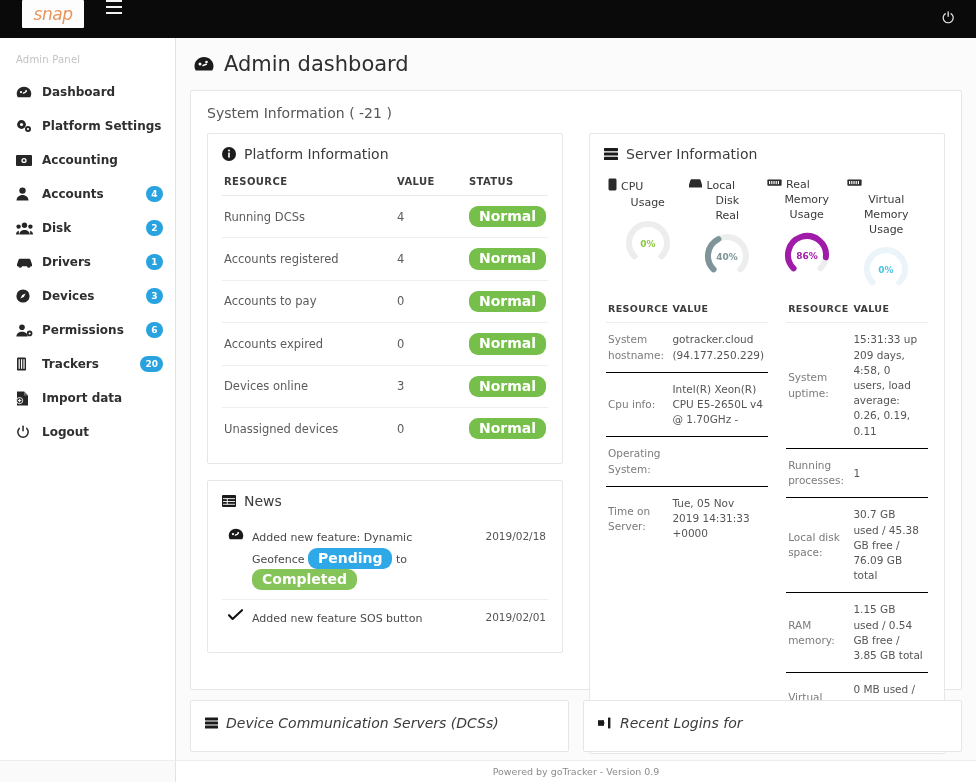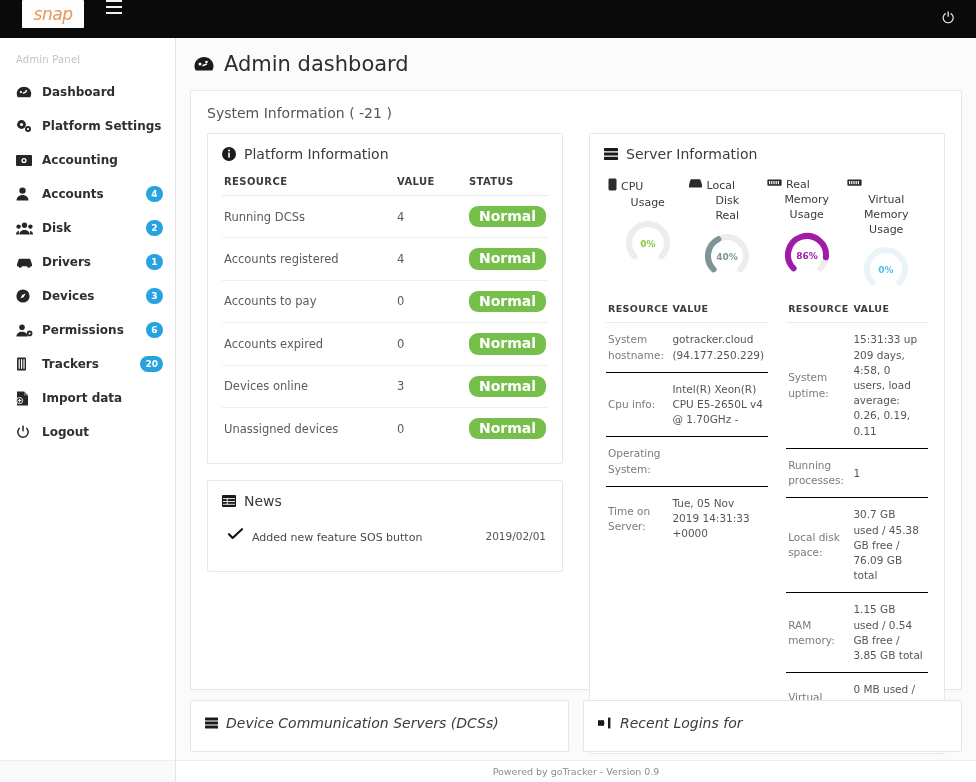--- a/index.html
+++ b/index.html
@@ -459,20 +459,30 @@
                   <rect x="1" y="6" width="12" height="0.9" fill="#fff"></rect>
                   <rect x="1" y="8.8" width="12" height="0.9" fill="#fff"></rect>
                   <rect x="4.8" y="3.2" width="0.9" height="6.5" fill="#fff"></rect>
                 </svg>
             </span>
             <span>News</span>
           </div>
           <div class="card-body">
             <div id="news-rows">
                 <div class="news-row">
+                  <span class="news-icon"><svg width="16" height="13" viewBox="0 0 20 17">
+                      <path d="M10 1C4.7 1 .5 5 .5 10c0 1.7.5 3.3 1.3 4.6h16.4c.8-1.3 1.3-2.9 1.3-4.6C19.5 5 15.3 1 10 1z" fill="#1b1b1b"></path>
+                      <circle cx="6" cy="8" r="1.5" fill="#fff"></circle>
+                      <circle cx="12.8" cy="6.4" r="1.3" fill="#fff"></circle>
+                      <rect x="8" y="9" width="5" height="1.6" rx="0.8" fill="#fff" transform="rotate(-25 8 9)"></rect>
+                    </svg></span>
+                  <span class="news-text"><span>Added new feature: Dynamic Geofence</span> <span class="badge badge-pending">Pending</span> <span>to</span> <span class="badge badge-completed">Completed</span></span>
+                  <span class="news-date">2019/02/18</span>
+                </div>
+                <div class="news-row">
                   <span class="news-icon"><svg width="15" height="12" viewBox="0 0 15 12">
                       <path d="M1 6.2l3.6 3.8L14 1.2" fill="none" stroke="#111" stroke-width="2.1" stroke-linecap="round" stroke-linejoin="round"></path>
                     </svg></span>
                   <span class="news-text"><span>Added new feature SOS button</span></span>
                   <span class="news-date">2019/02/01</span>
                 </div>
               </div>
           </div>
         </div>
 

